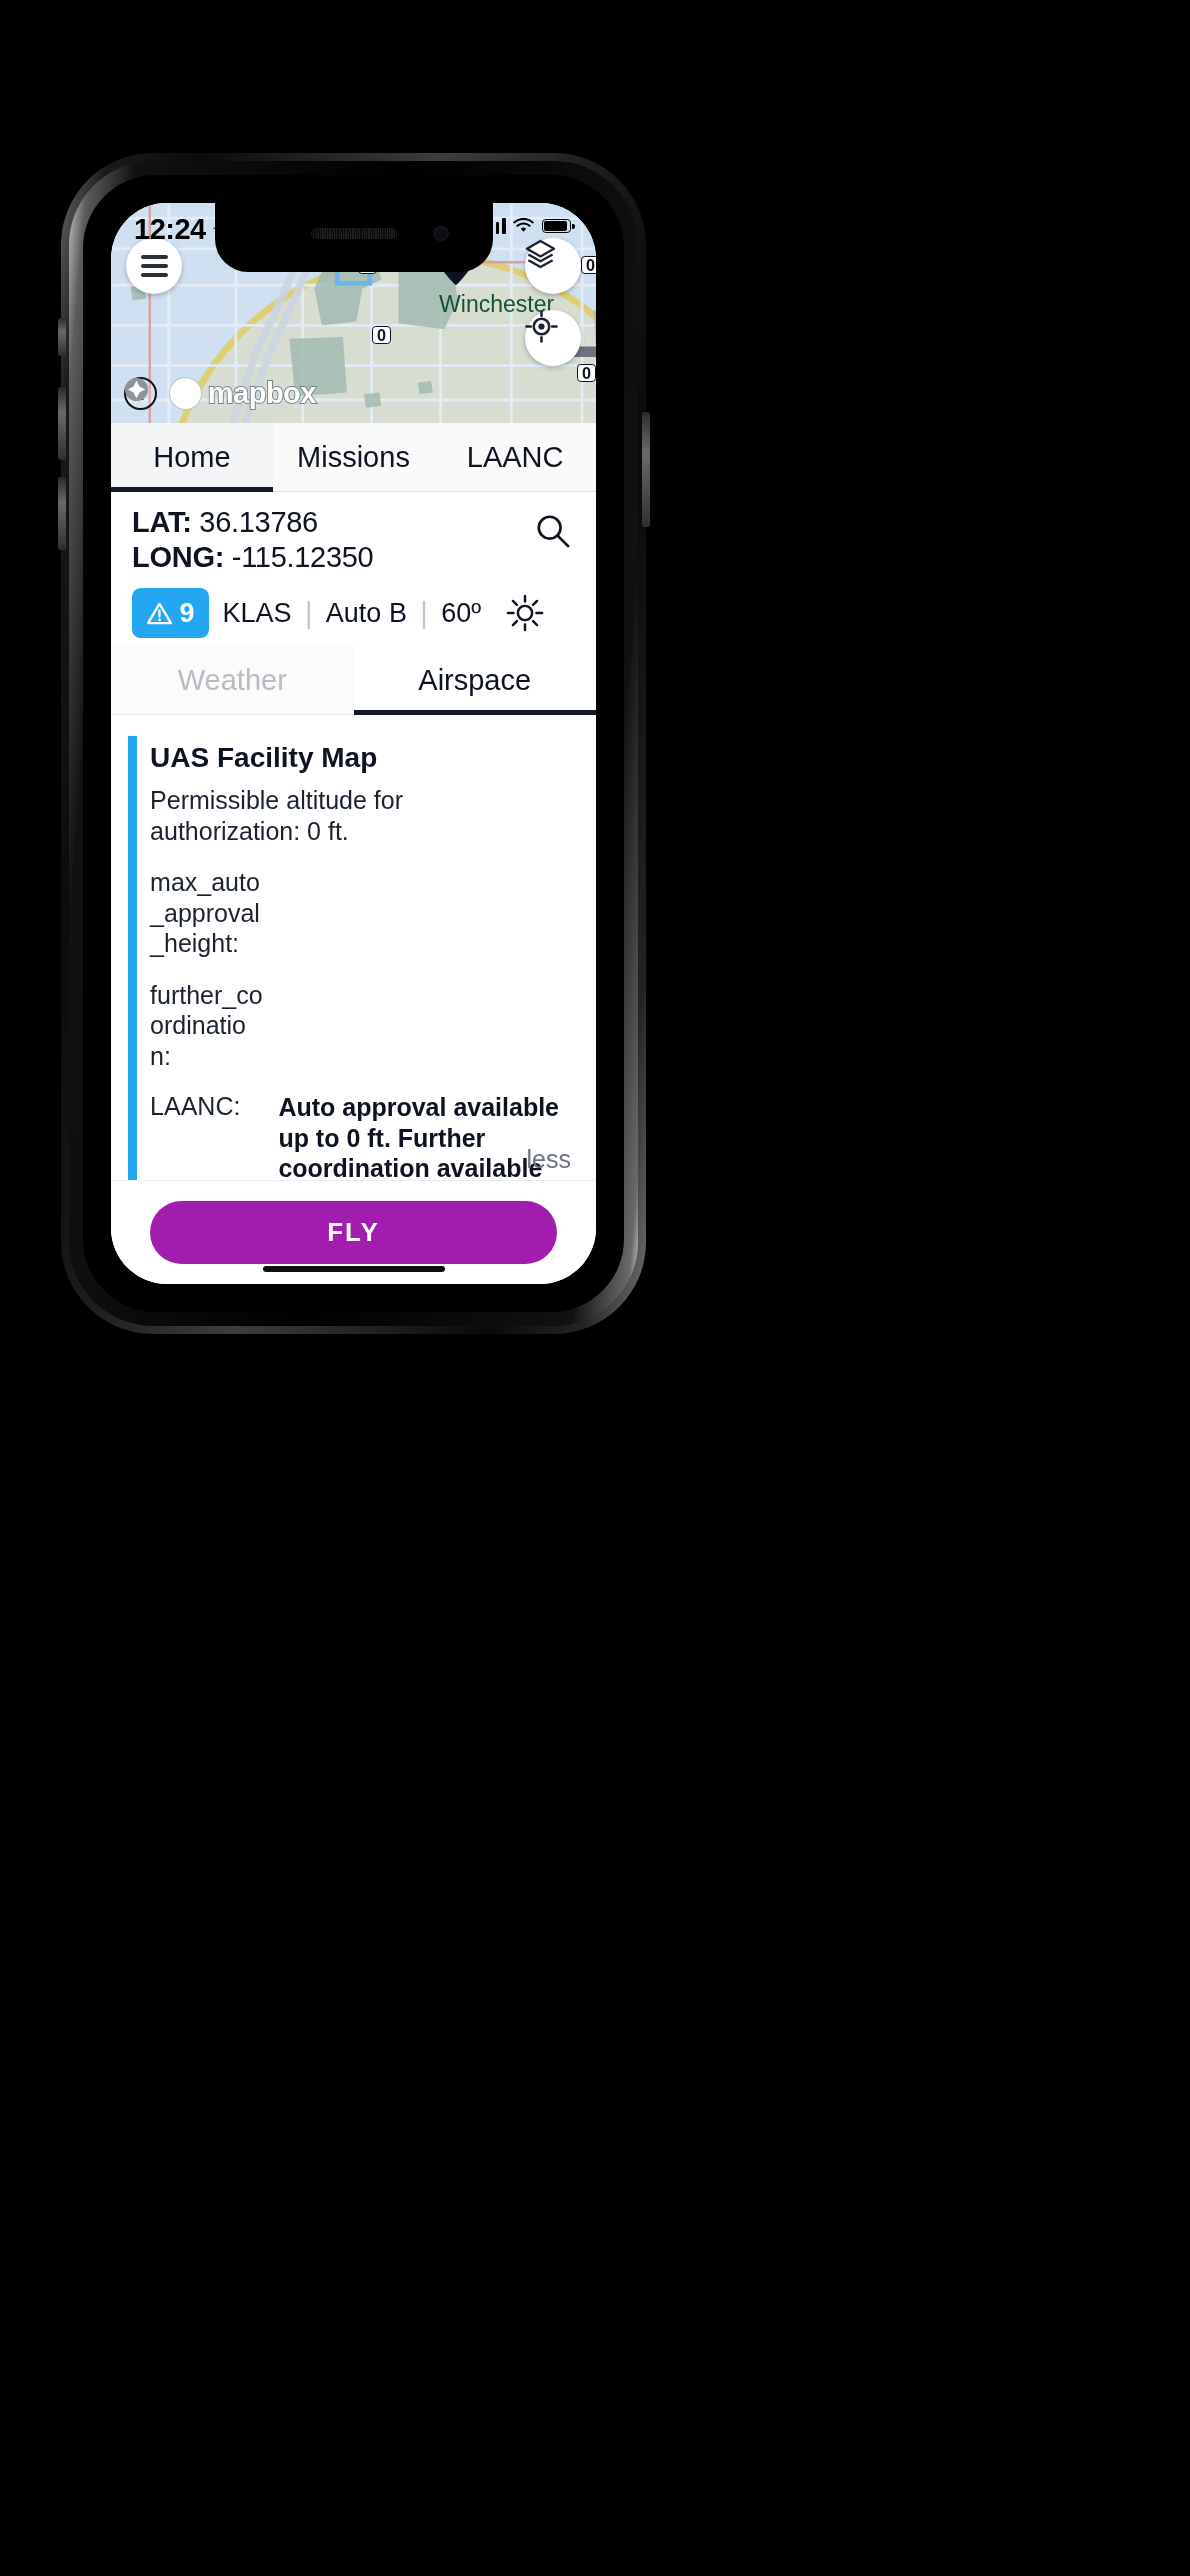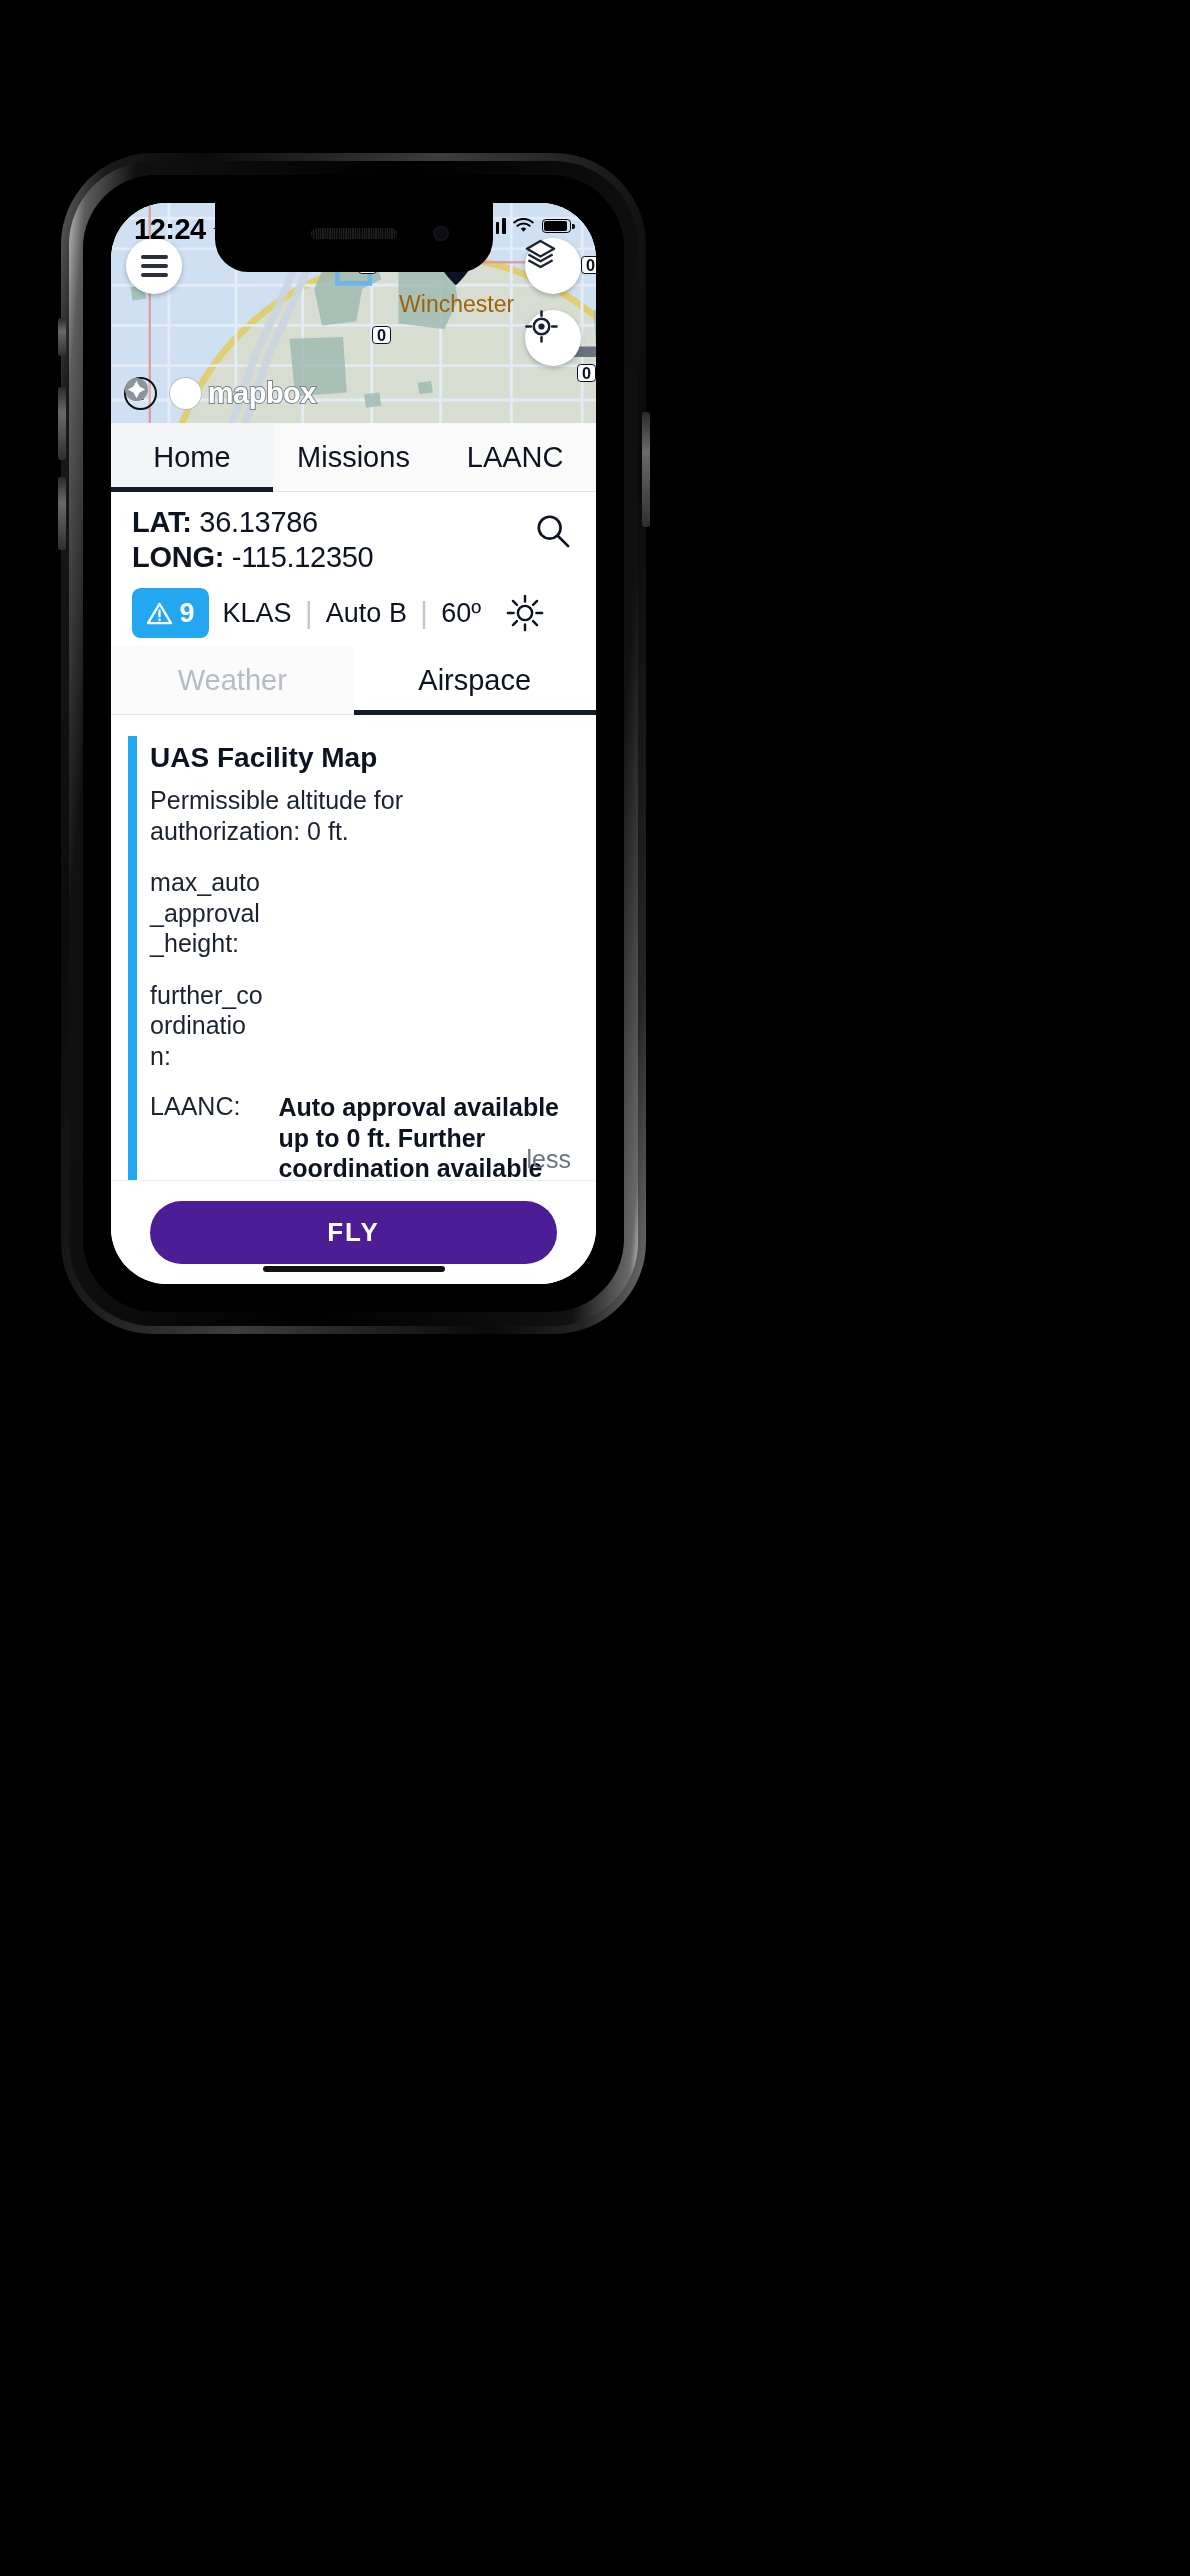--- a/index.html
+++ b/index.html
@@ -120,22 +120,22 @@
   .mb-dot {
     width:33px; height:33px; border-radius:50%; background:#fff;
     display:flex; align-items:center; justify-content:center;
     border:1.9px solid rgba(120,130,140,.5);
   }
   .mb-text {
     font-size:29px; font-weight:700; color:#fff; letter-spacing:-0.5px;
     -webkit-text-stroke:1.9px #7a828c; paint-order:stroke fill;
   }
   .pin-label {
-    position:absolute; font-size:23px; color:#a16207; font-weight:400;
-    z-index:12; white-space:nowrap;
+    position:absolute; font-size:23px; color:#14532d; font-weight:400;
+    z-index:12; white-space:nowrap;padding-left:40px;
   }
   .alt-chip {
     position:absolute; z-index:14; font-size:16.3px; font-weight:700; color:#0d1321;
     background:#fff; border:1.9px solid #0d1321; border-radius:3.8px;
     padding:0 3.8px; line-height:16.3px;
   }
 
   
   .tabs {
     position:absolute; left:0; top:220px; width:100%; height:69px;
@@ -208,21 +208,21 @@
     position:absolute; right:25px; bottom:5.8px; font-size:25px; color:#6b7280;
   }
 
   
   .bottom-bar {
     position:absolute; left:0; right:0; bottom:0; height:104px;
     background:#fff; z-index:30; display:flex; align-items:center; justify-content:center;
     border-top:1px solid #ececec;
   }
   .fly-btn {
-    width:84%; height:63px; border-radius:32px; background:#4c1d95; border:none;
+    width:84%; height:63px; border-radius:32px; background:#a21caf; border:none;
     color:#fff; font-size:26px; font-weight:700; letter-spacing:1.9px;
     font-family:"Liberation Sans", sans-serif; cursor:pointer;
   }
   .home-ind {
     position:absolute; left:50%; transform:translateX(-50%); bottom:11.5px;
     width:182px; height:6.7px; border-radius:3.8px; background:#111; z-index:35;
   }
 </style>
 </head>
 <body>

